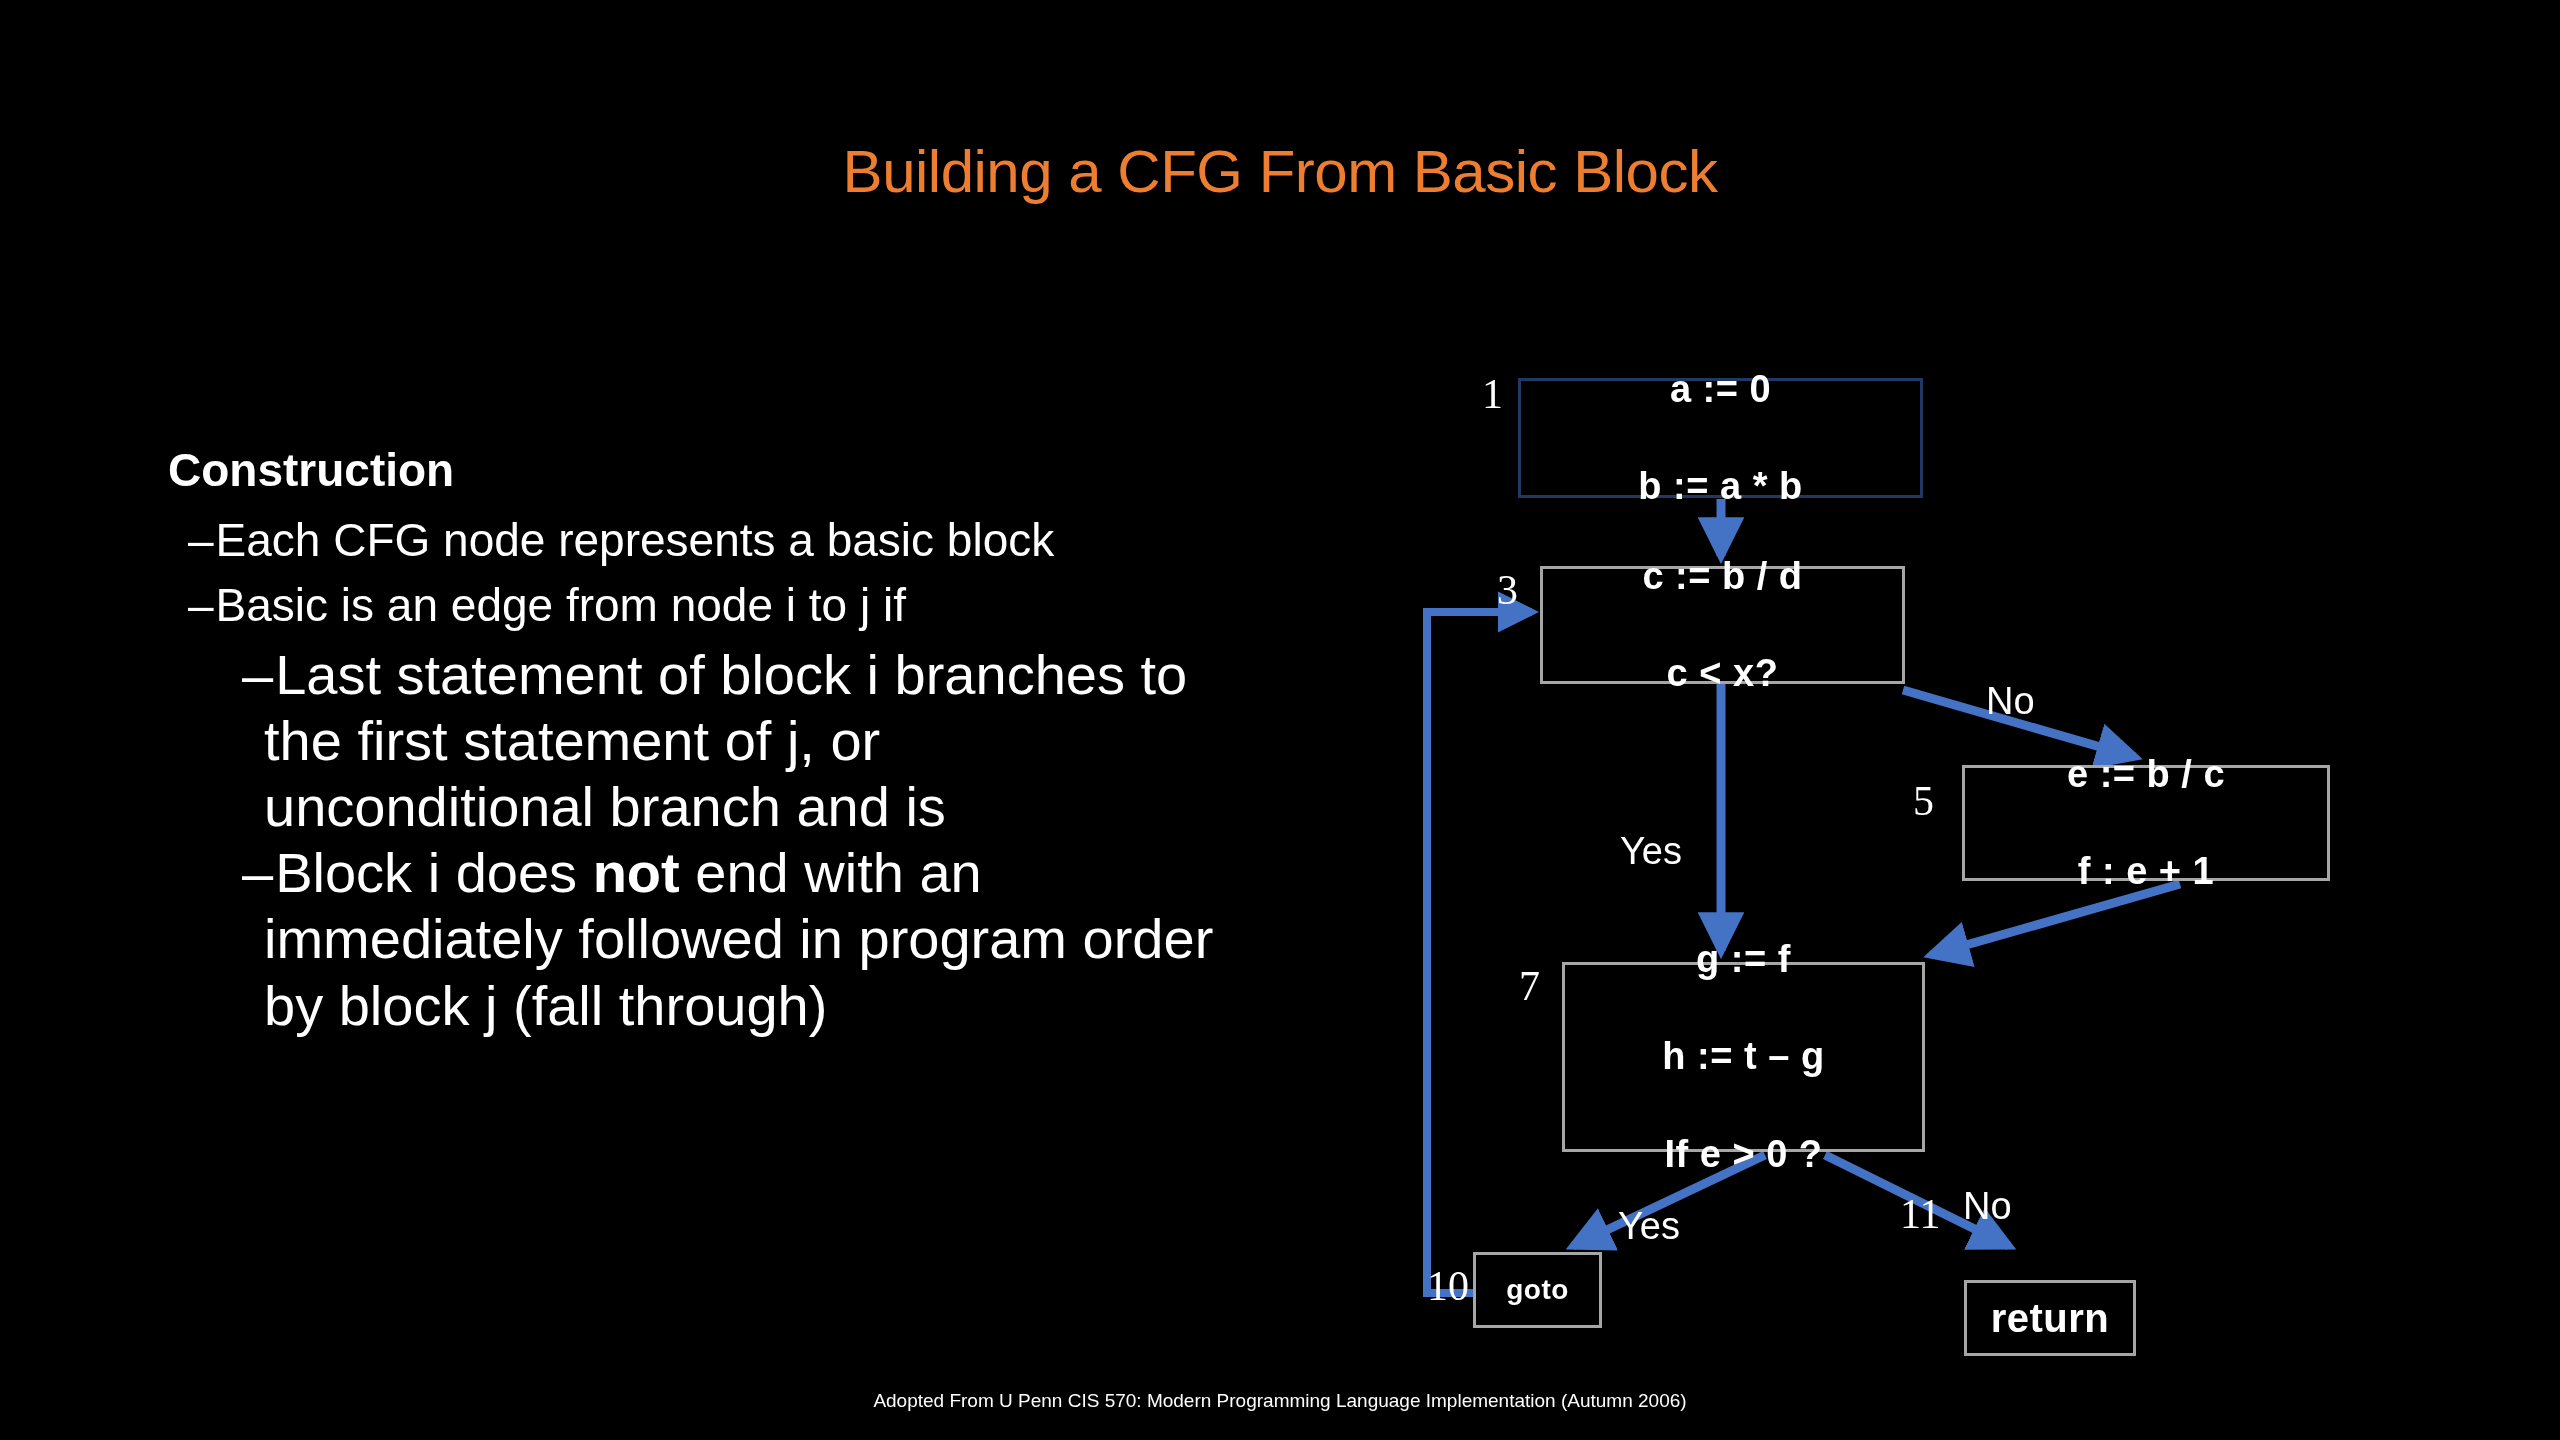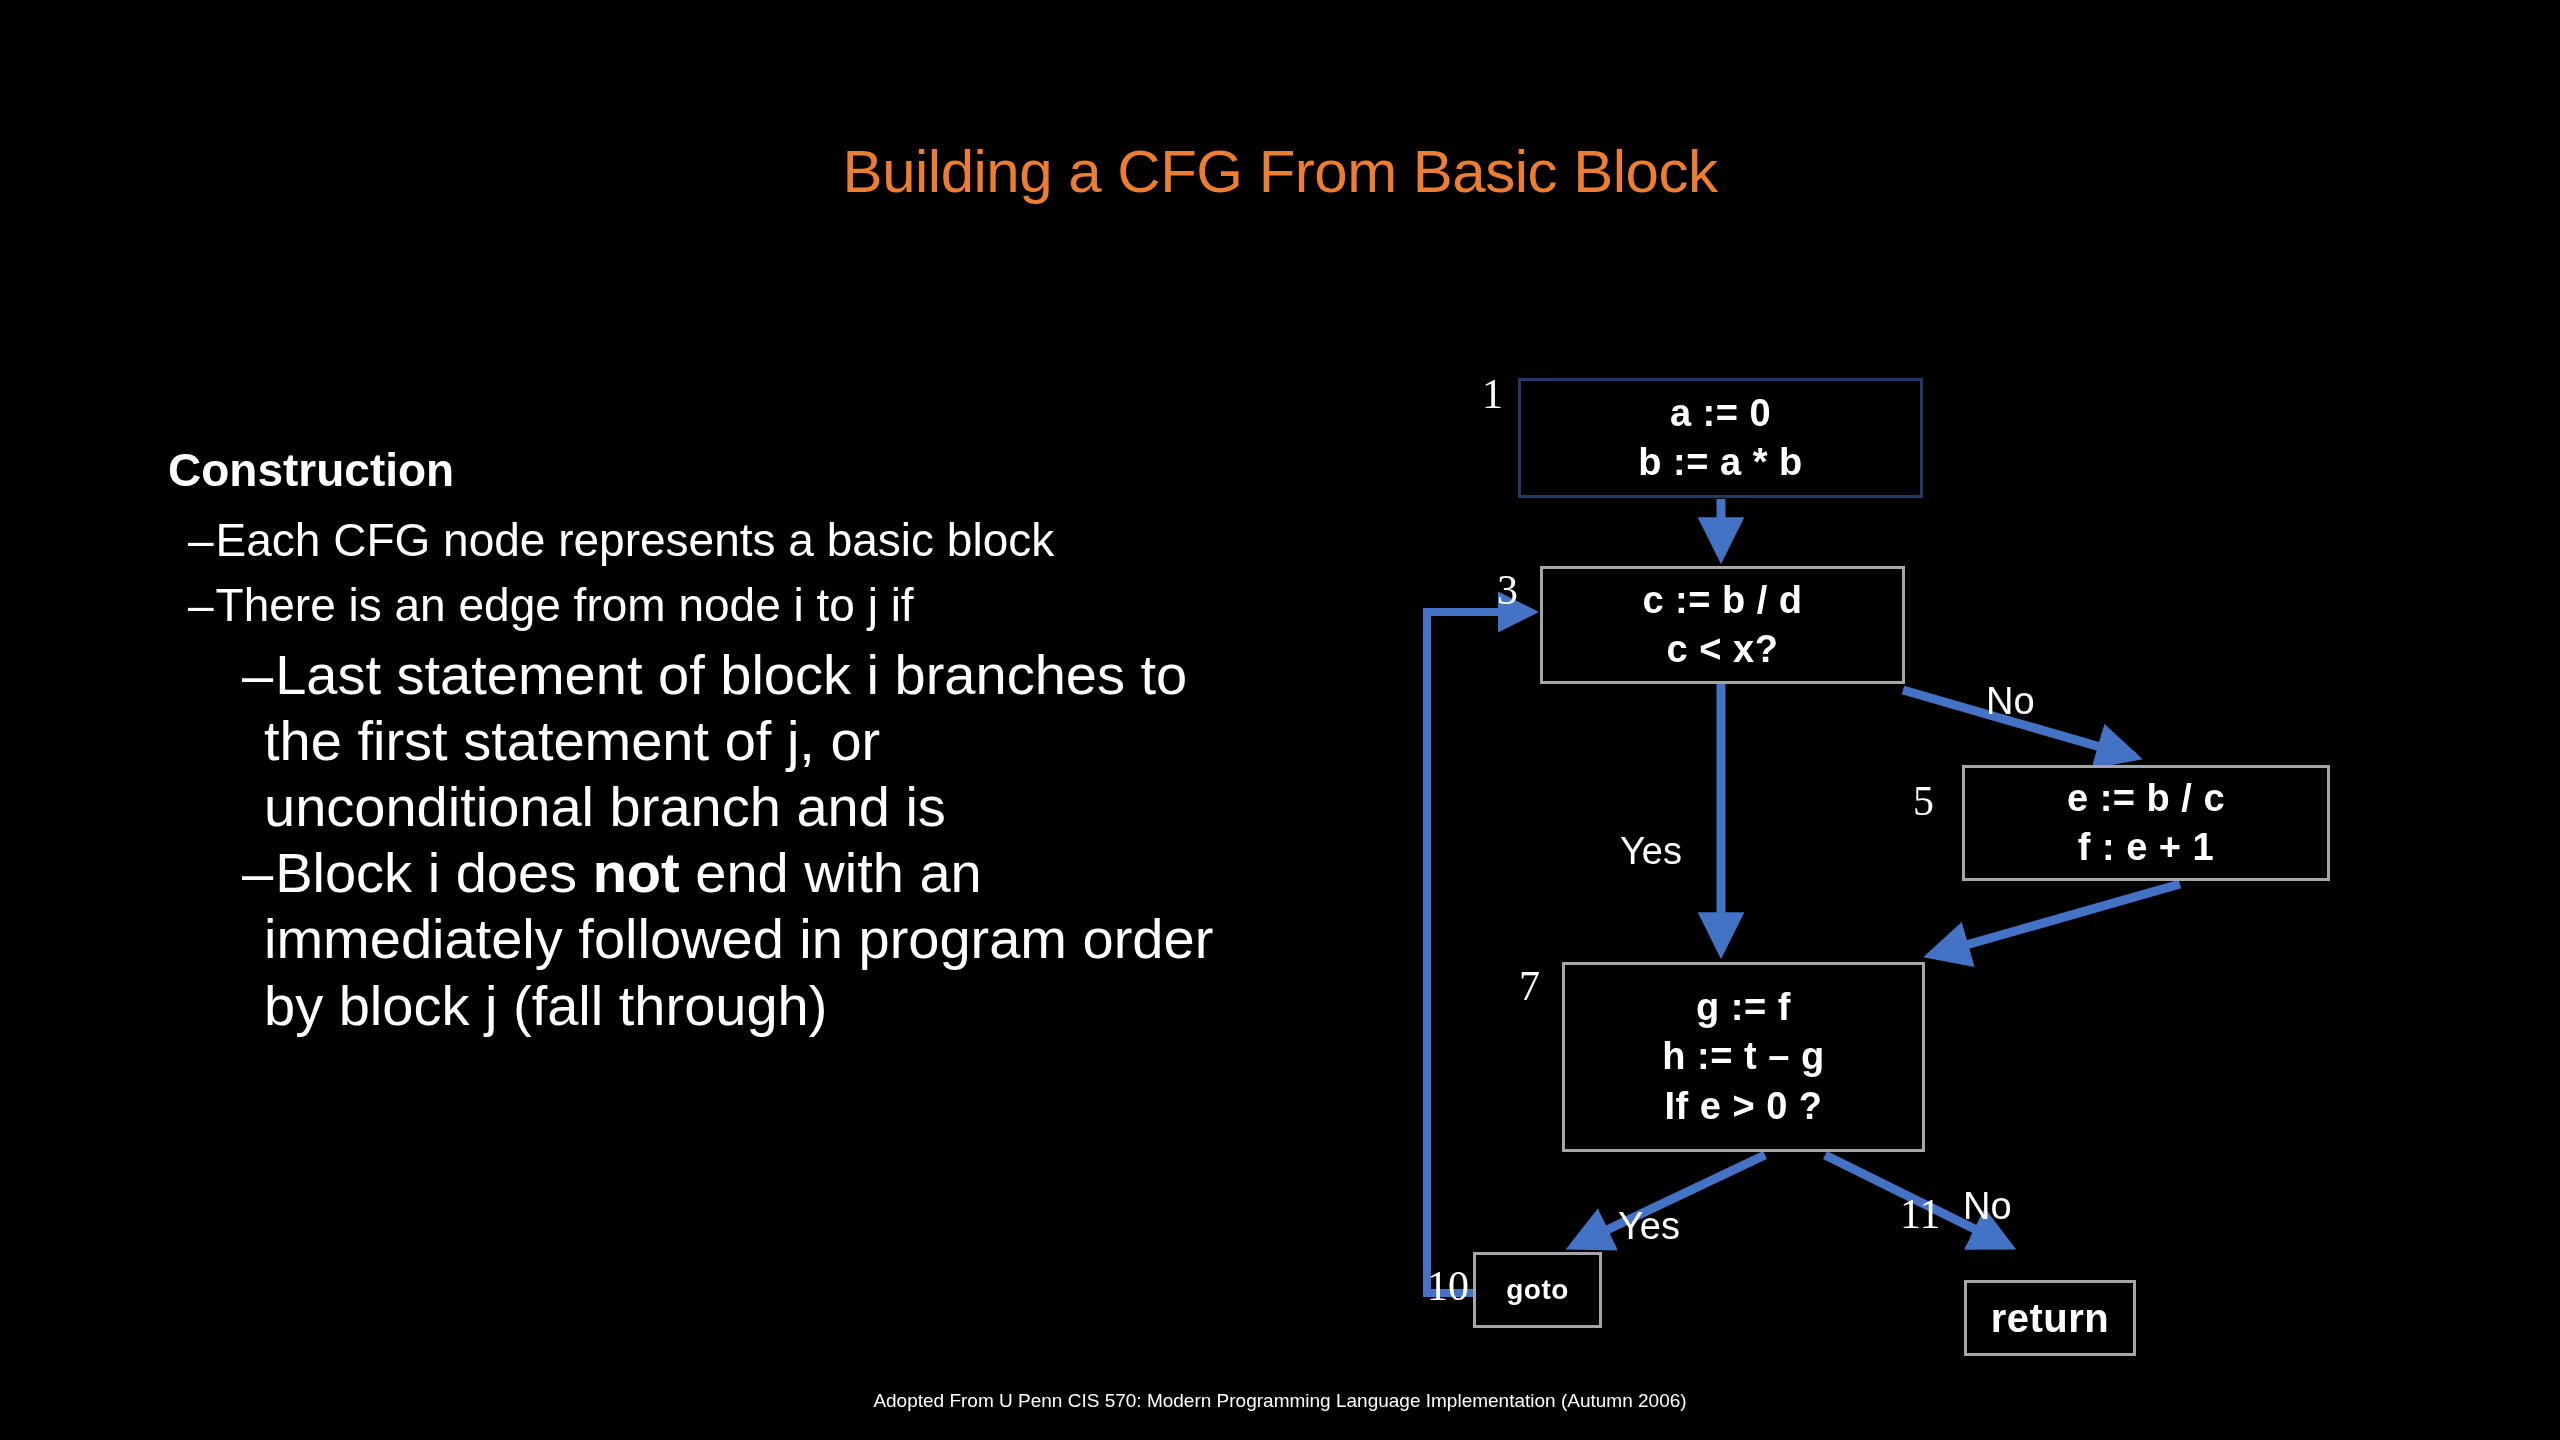--- a/index.html
+++ b/index.html
@@ -93,20 +93,21 @@
     border: 3px solid #A6A6A6;
     display: flex;
     flex-direction: column;
     align-items: center;
     justify-content: center;
     color: #ffffff;
     font-weight: bold;
     font-size: 38px;
     line-height: 1.30;
     letter-spacing: 0.5px;
+    gap: 48px;
   }
   .cfg-node.dark-border { border-color: #1F3864; }
   .cfg-node .line { white-space: nowrap; }
 
   .node-num {
     position: absolute;
     color: #ffffff;
     font-size: 42px;
     font-weight: 400;
     font-family: "Liberation Serif", serif;
@@ -140,21 +141,21 @@
 
   <div id="body-text">
 
     <div class="lvl0">Construction</div>
 
     <div class="lvl1">
       <span class="dash">–</span><span>Each CFG node represents a basic block</span>
     </div>
 
     <div class="lvl1">
-      <span class="dash">–</span><span>There is an edge from node i to j if</span>
+      <span class="dash">–</span><span>Basic is an edge from node i to j if</span>
     </div>
 
     <div class="lvl2">
       <span class="dash">–</span><span>Last statement of block i branches to</span>
     </div>
 
     <div class="lvl2 cont">
       <span>the first statement of j, or</span>
     </div>
 

